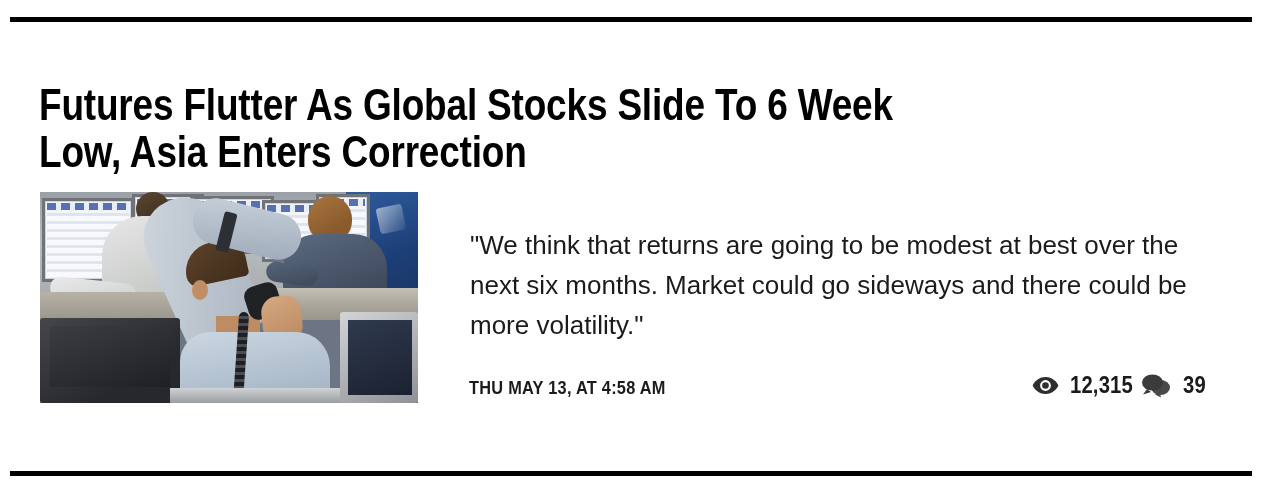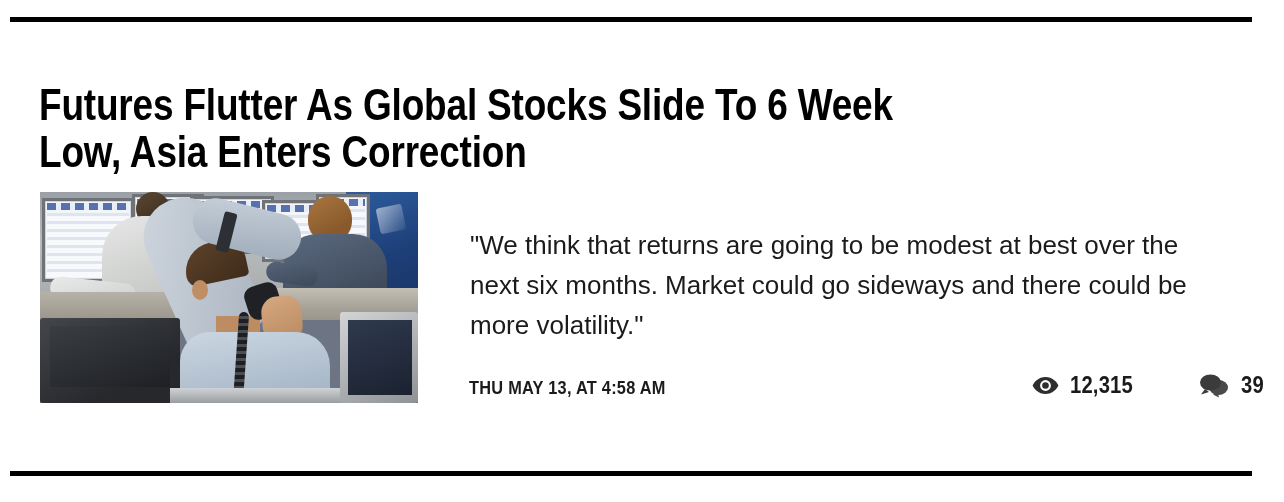--- a/index.html
+++ b/index.html
@@ -264,21 +264,20 @@
     transform-origin: left top;
     white-space: nowrap;
   }
 
   .stats {
     position: absolute;
     left: 1032px;
     top: 372px;
     display: flex;
     align-items: flex-start;
-    gap: 58px;
   }
   .stat {
     display: flex;
     align-items: center;
     gap: 11px;
   }
   .stat-icon {
     display: block;
     line-height: 0;
   }

